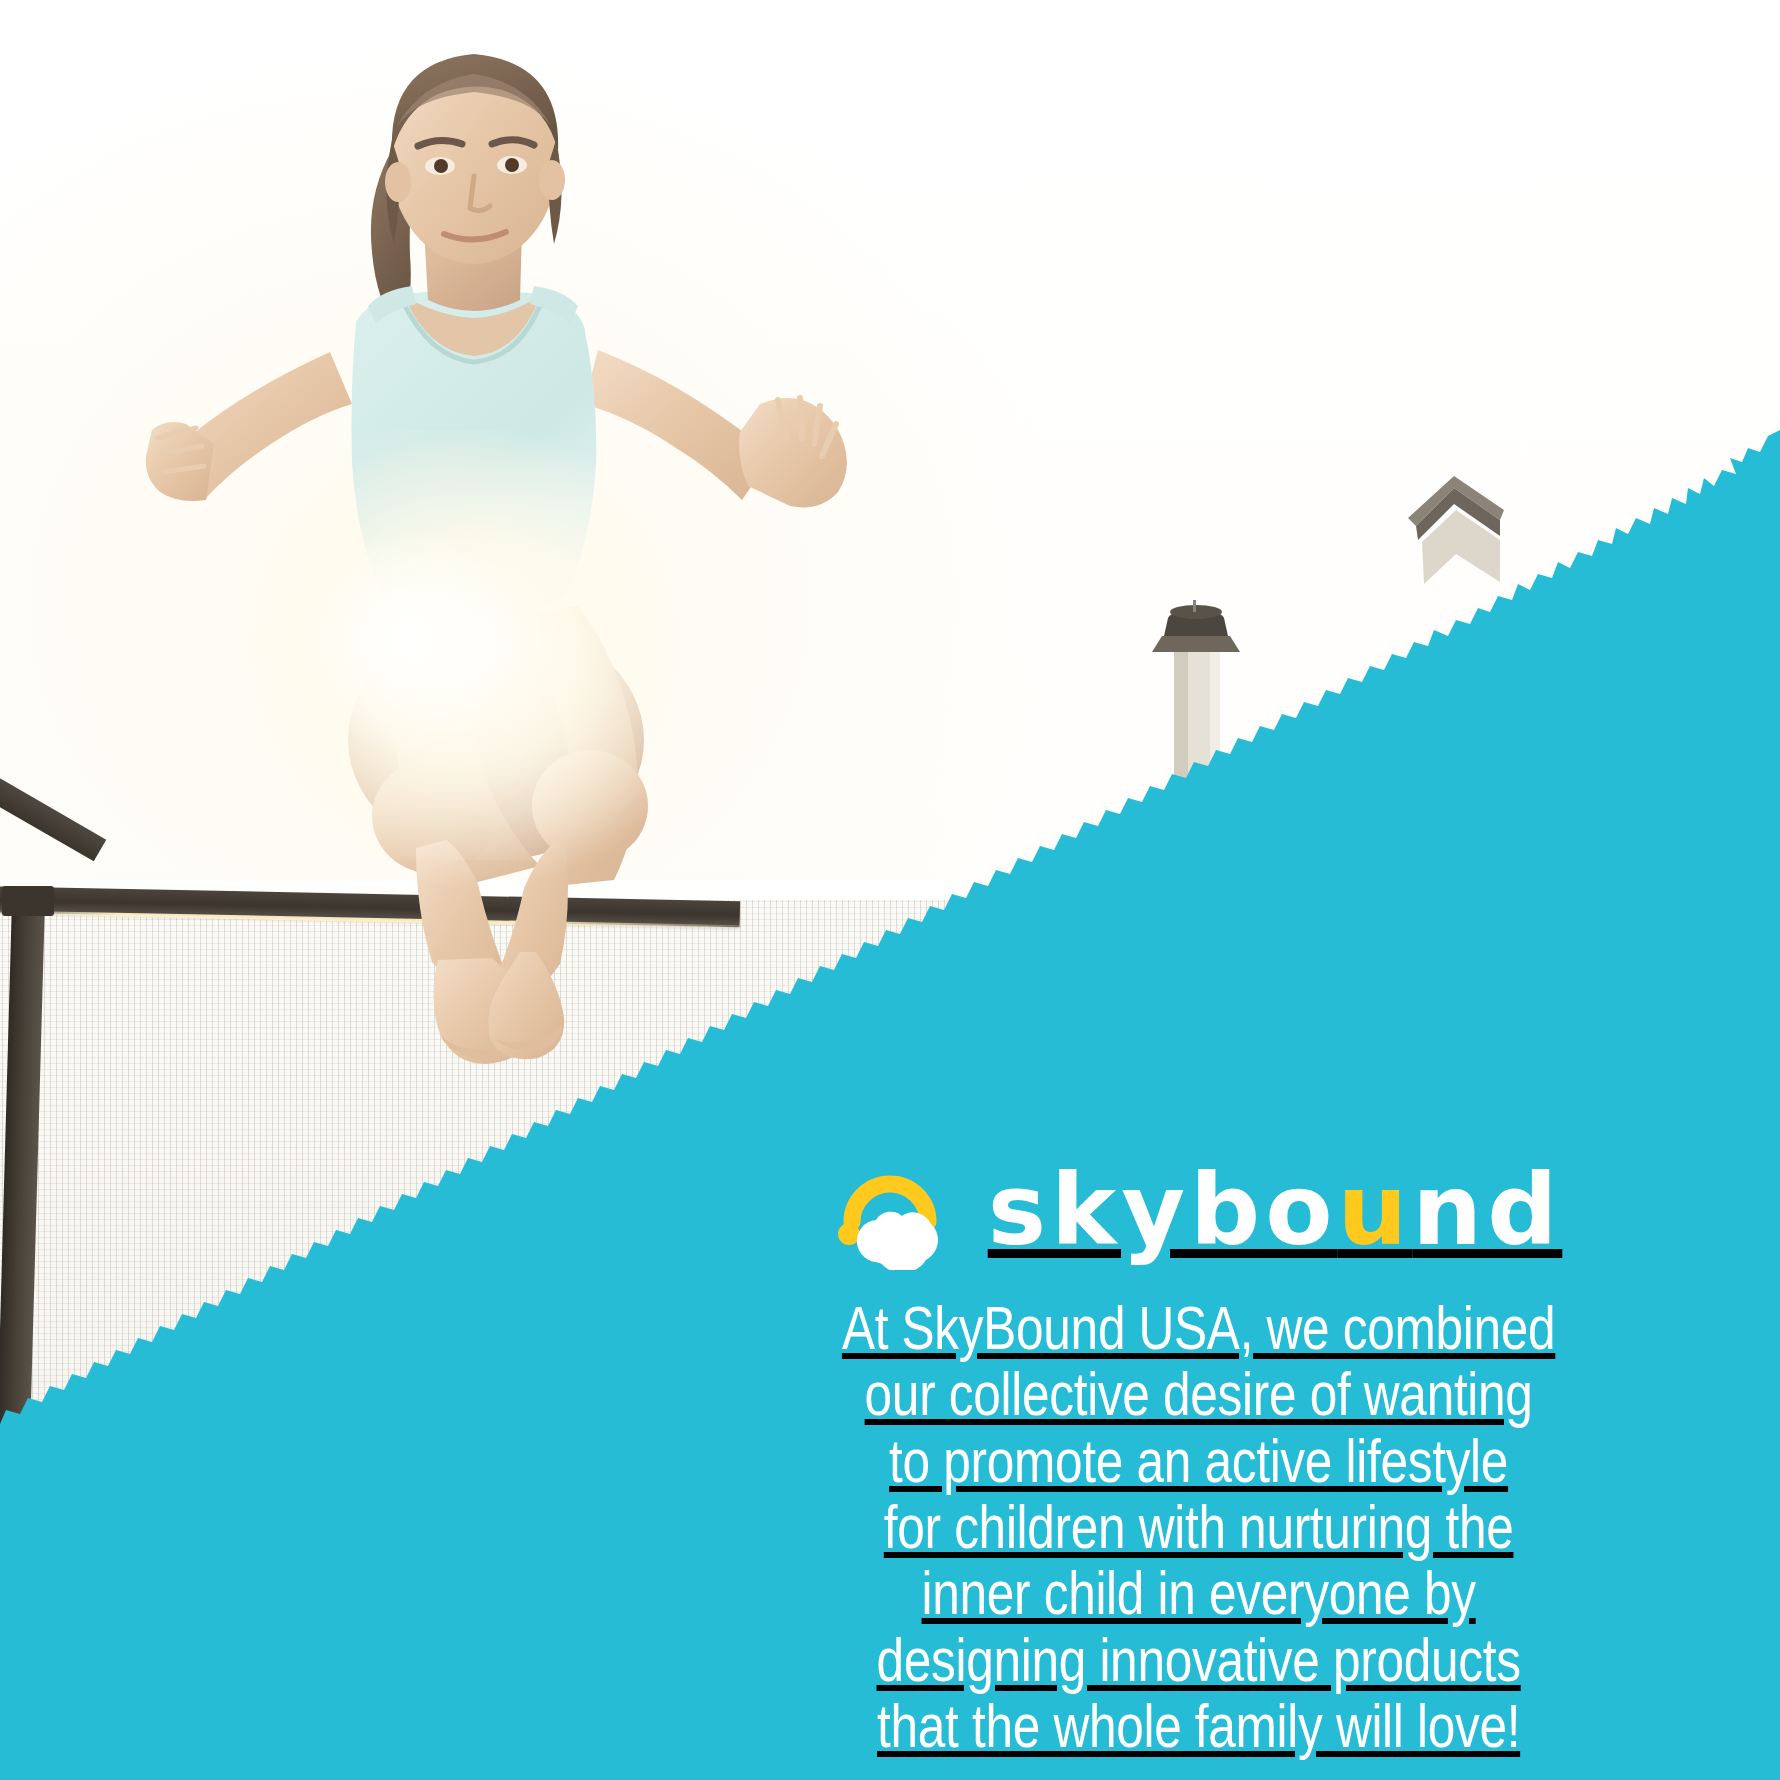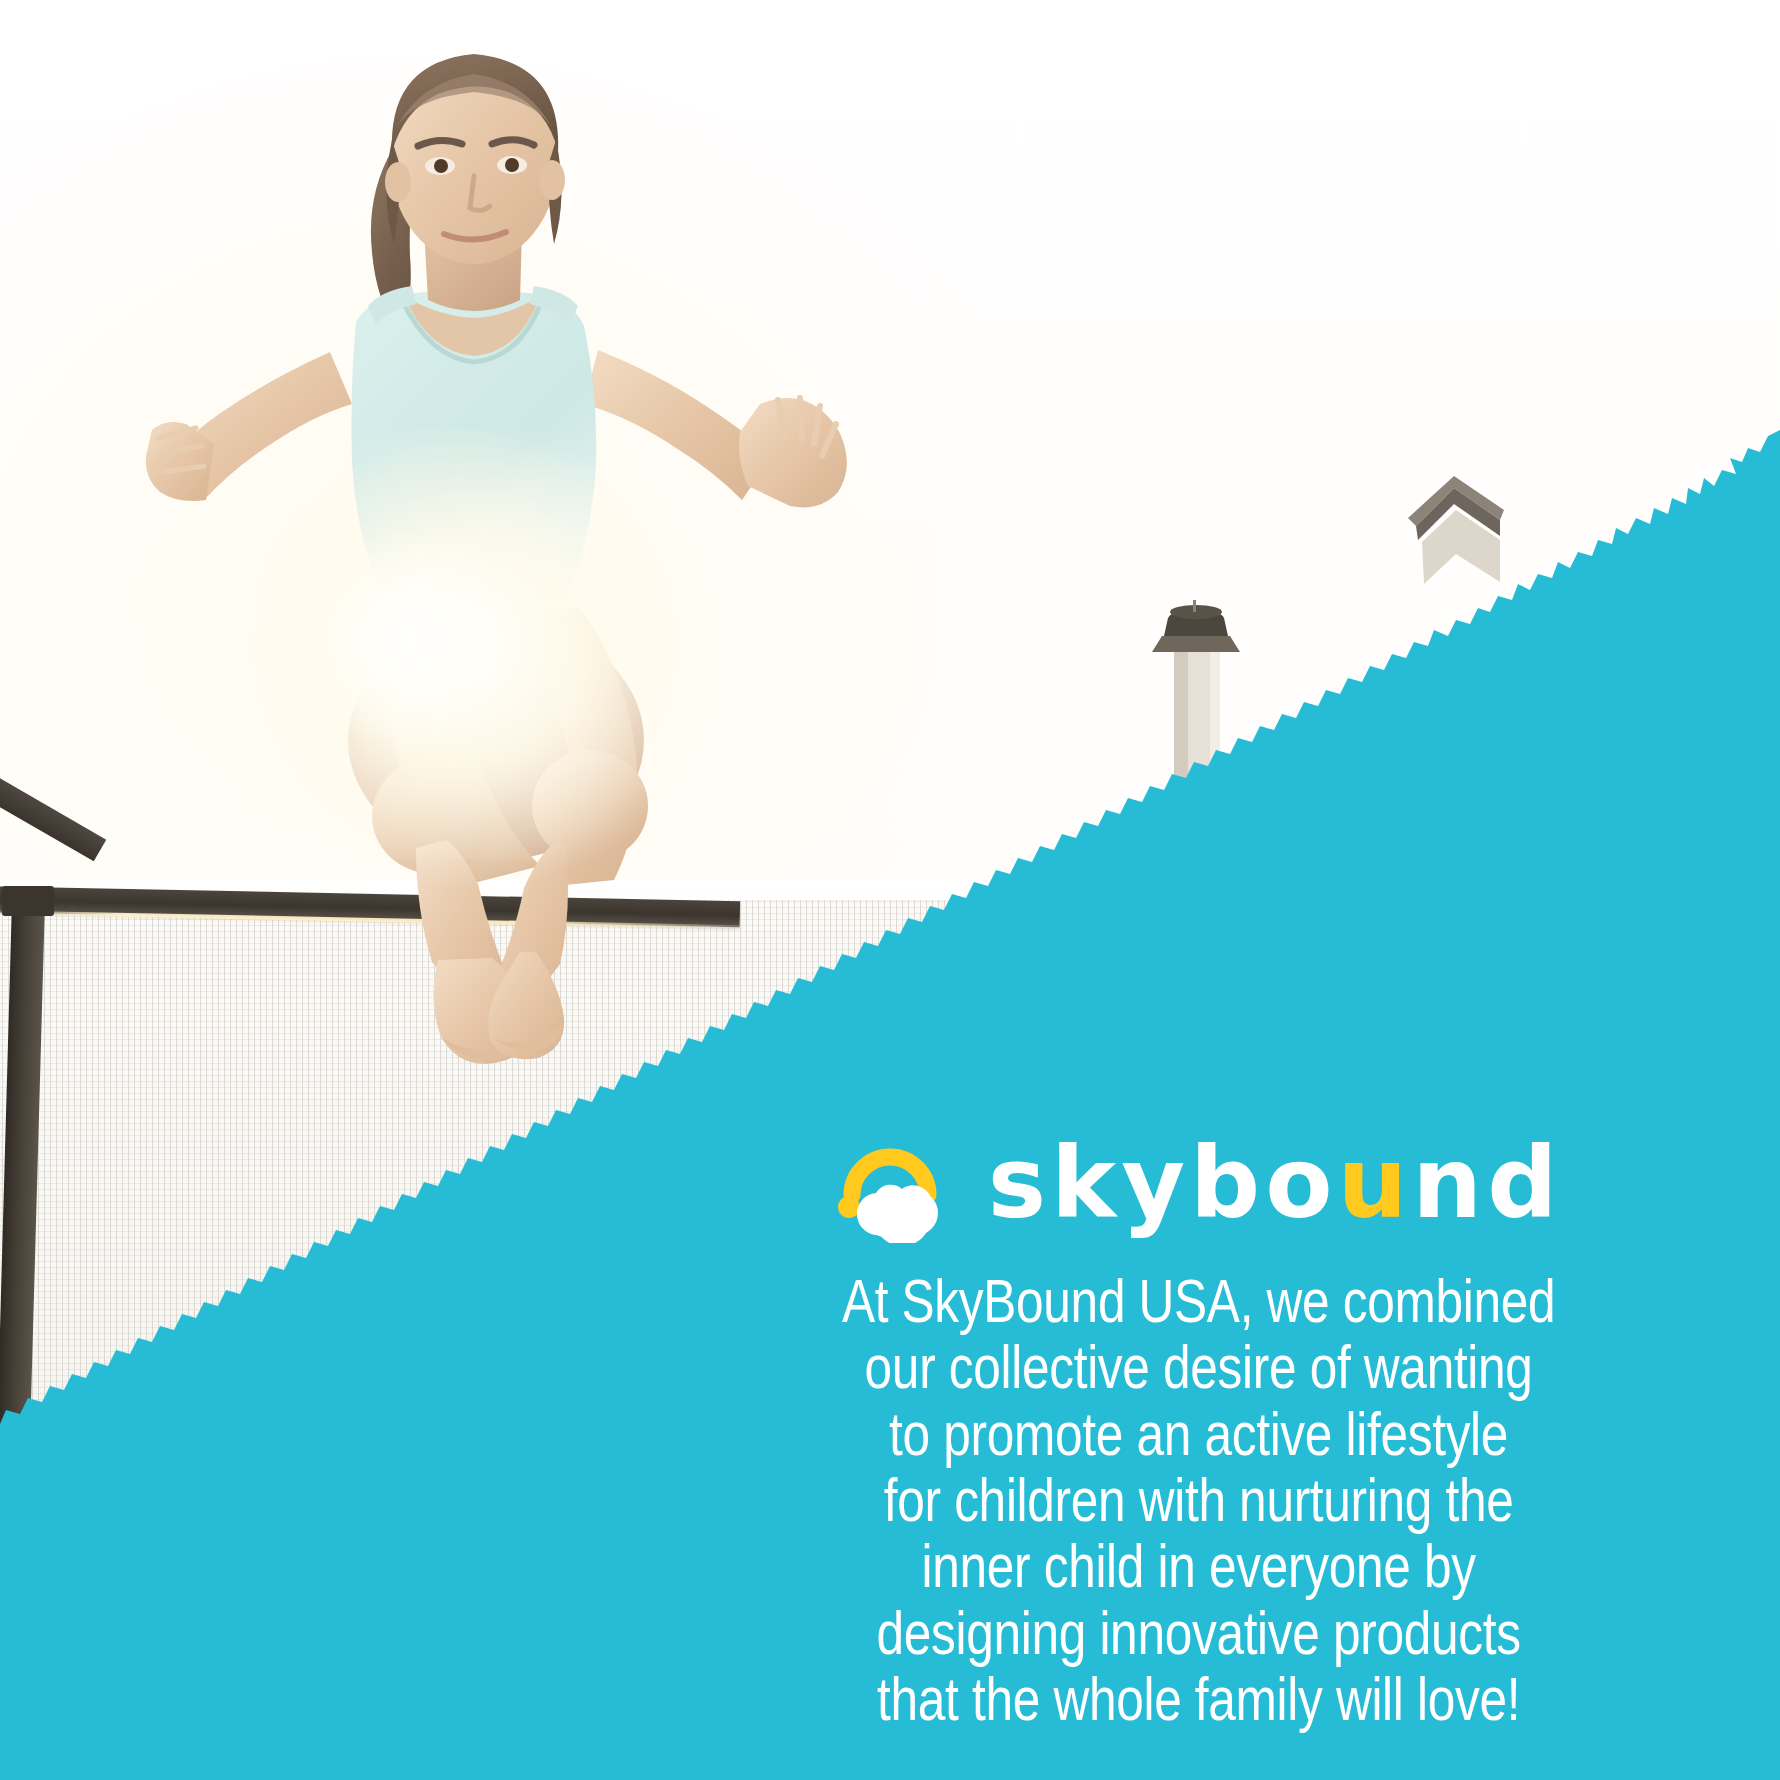--- a/index.html
+++ b/index.html
@@ -156,22 +156,23 @@
     left: 0; top: 0;
     width: 1780px;
     height: 1780px;
     pointer-events: none;
   }
 
   
   .content {
     position: absolute;
     left: 650px;
-    top: 1128px;
+    top: 1155px;
     width: 1110px;
+    text-decoration: underline;
   }
   .logo-row {
     display: flex;
     align-items: center;
     justify-content: center;
     gap: 30px;
     height: 118px;
     padding-right: 14px;
   }
   .logo-mark { width: 124px; height: 112px; flex: 0 0 auto; }

